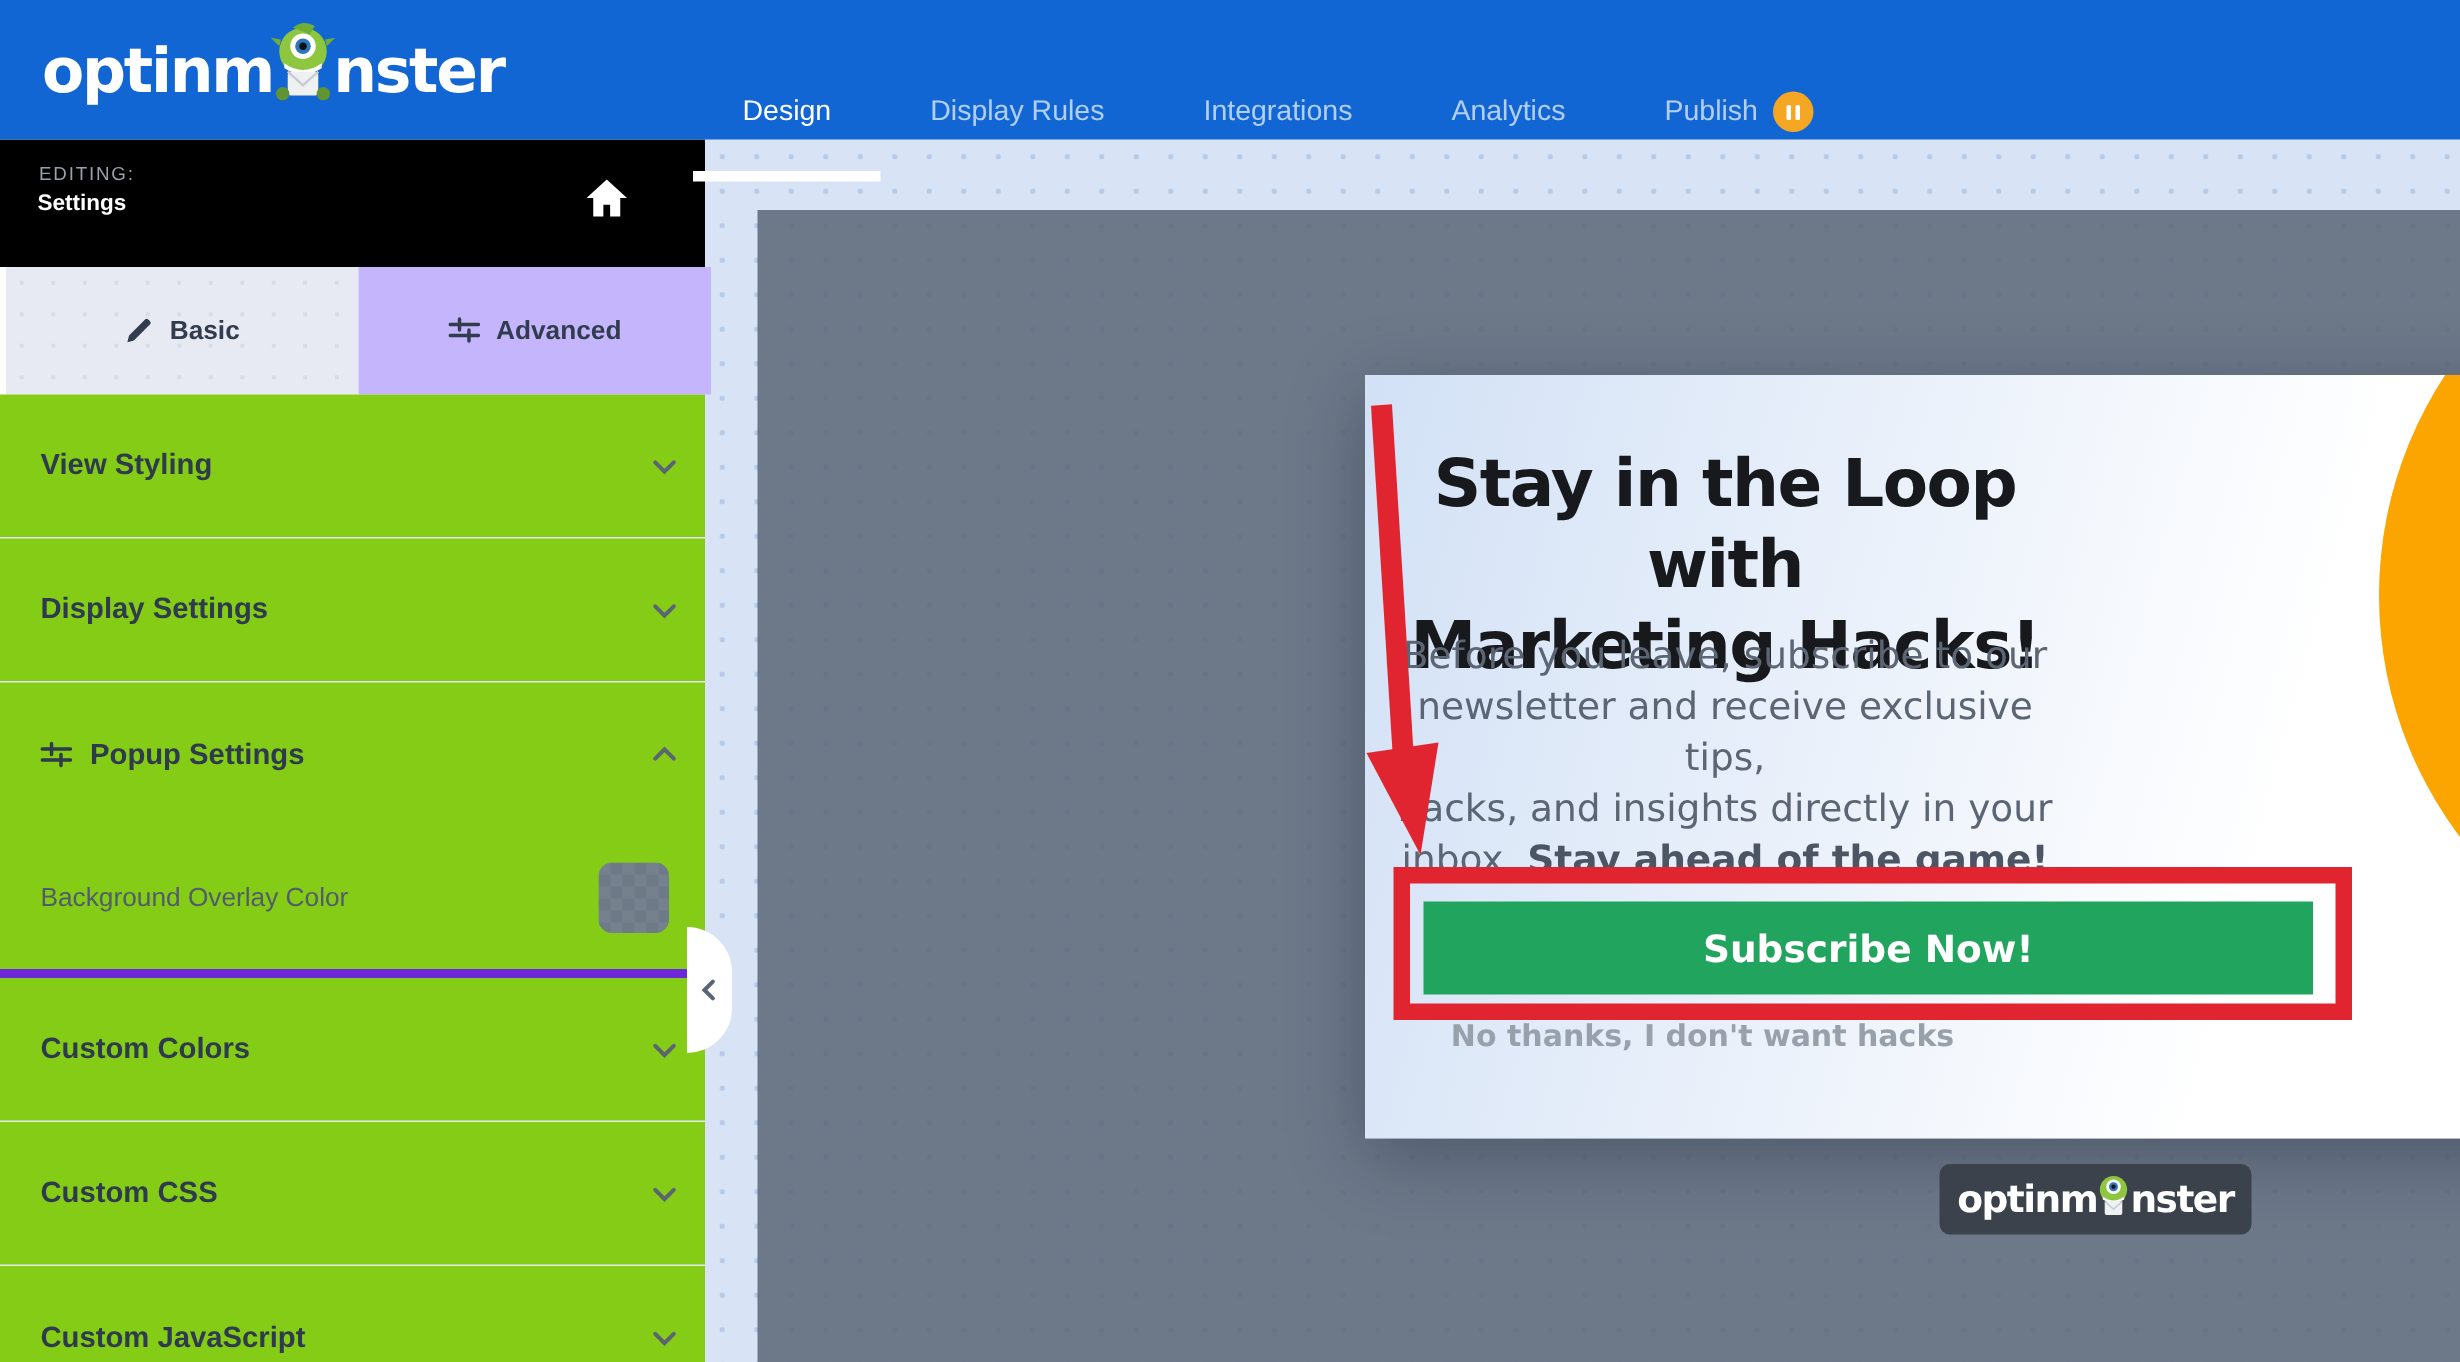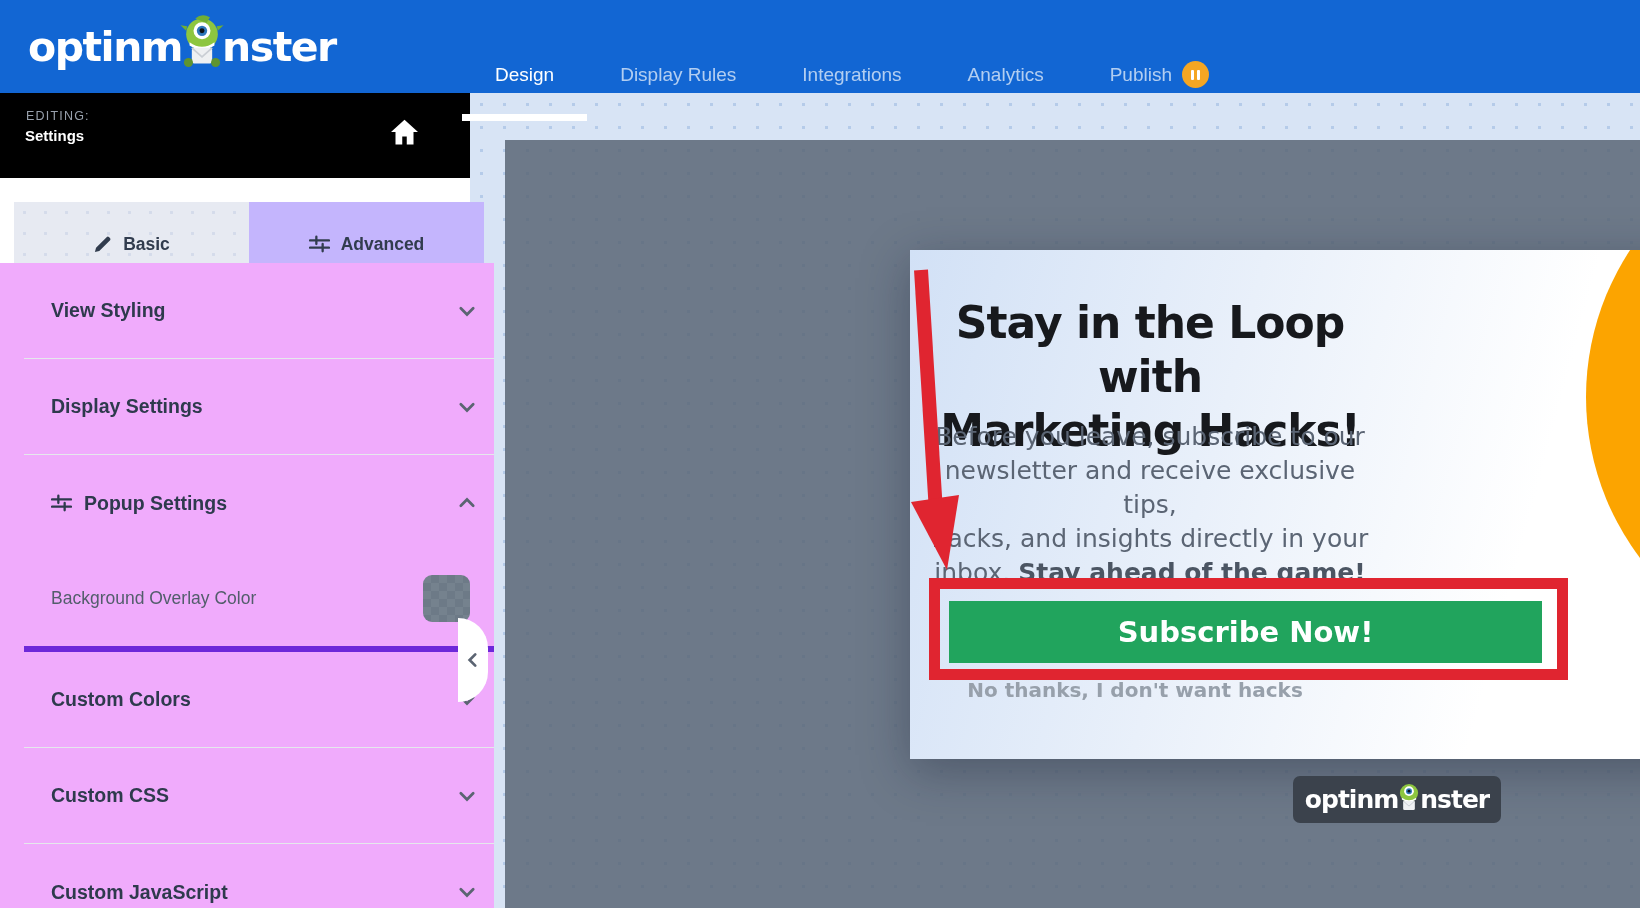--- a/index.html
+++ b/index.html
@@ -20,28 +20,28 @@
                display:flex;align-items:center;justify-content:center;gap:3px;}
   .pause-badge i{display:block;width:3px;height:10px;background:#fff;border-radius:1px;}
 
   
   .sidebar{position:absolute;left:0;top:93px;width:470px;height:815px;background:#fff;z-index:40;}
   .side-header{position:absolute;left:0;top:0;width:470px;height:85px;background:#000000;}
   .editing-label{position:absolute;left:26px;top:16px;font-size:12.5px;letter-spacing:1.2px;color:#98a0ac;}
   .editing-title{position:absolute;left:25px;top:34px;font-size:15px;font-weight:700;color:#fff;}
   .home-btn{position:absolute;right:52px;top:26px;cursor:pointer;}
 
-  .side-tabs{position:absolute;left:14px;top:85px;width:541px;height:85px;display:flex;margin-top:24px;}
+  .side-tabs{position:absolute;left:4px;top:85px;width:541px;height:85px;display:flex;}
   .side-tab{display:flex;align-items:center;justify-content:center;gap:11px;width:235px;height:85px;
             font-size:17.5px;font-weight:700;color:#313c4e;cursor:pointer;}
   .side-tab.inactive{background:#e7eaf2;
      background-image:radial-gradient(rgba(178,192,219,.35) 1.4px,transparent 1.6px);background-size:21px 21px;}
   .side-tab.active{background:#c4b5fd;}
 
-  .side-body{position:absolute;left:0;top:170px;width:470px;height:645px;background:#f0abfc;overflow:hidden;padding-left:24px;}
+  .side-body{position:absolute;left:0;top:170px;width:470px;height:645px;background:#84cc16;overflow:hidden;}
   .section-row{height:96px;display:flex;align-items:center;padding:0 16px 0 27px;box-sizing:border-box;cursor:pointer;}
   .section-row.bordered{border-bottom:1px solid #e5e8ec;}
   .section-title{font-size:19.5px;font-weight:700;color:#2e3a4d;}
   .row-icon{margin-right:12px;display:flex;}
   .spacer{flex:1;}
   .field-row{height:101px;display:flex;align-items:center;padding:0 16px 0 27px;box-sizing:border-box;
              border-bottom:6px solid #6d28d9;}
   .field-label{font-size:17.5px;color:#525d6b;}
   .swatch{width:47px;height:47px;border-radius:9px;background:#75828e;cursor:pointer;margin-right:8px;
      background-image:conic-gradient(#6d7a87 90deg,transparent 90deg 180deg,#6d7a87 180deg 270deg,transparent 270deg);
@@ -60,21 +60,21 @@
      font-family:"DejaVu Sans",sans-serif;}
   .decor-circle{position:absolute;left:676px;top:-120px;width:534px;height:534px;border-radius:50%;background:#fca400;}
   .popup-heading{position:absolute;left:5px;top:46px;width:470px;text-align:center;
      font-size:44px;line-height:54px;font-weight:800;letter-spacing:-1px;color:#17191d;}
   .popup-heading span{display:block;}
   .popup-body{position:absolute;left:5px;top:170px;width:470px;text-align:center;
      font-size:25px;line-height:34px;color:#5b6574;}
   .popup-body span{display:block;text-align:center;}
   .popup-body .lastline b{color:#4b5563;}
   .subscribe-btn{position:absolute;left:39px;top:351px;width:593px;height:62px;background:#21a45d;border:none;
-     color:#fff;font-family:"DejaVu Sans",sans-serif;font-size:29px;font-weight:600;cursor:pointer;}
+     color:#fff;font-family:"DejaVu Sans",sans-serif;font-size:25px;font-weight:600;cursor:pointer;}
   .dismiss{position:absolute;left:0px;top:428px;width:450px;text-align:center;
      font-size:20px;color:#97a0ab;cursor:pointer;font-weight:bold;}
 
   .om-badge{position:absolute;left:1293px;top:776px;width:208px;height:47px;border-radius:7px;
      background:#3b424c;display:flex;align-items:center;justify-content:center;z-index:11;
      font-family:"DejaVu Sans",sans-serif;font-weight:800;font-size:25px;color:#fff;letter-spacing:-1px;}
   .om-badge svg{margin:0 -2px;position:relative;top:-3px;}
 
   .highlight-box{position:absolute;left:929px;top:578px;width:617px;height:80px;
      border:11px solid #e02530;z-index:20;pointer-events:none;}

